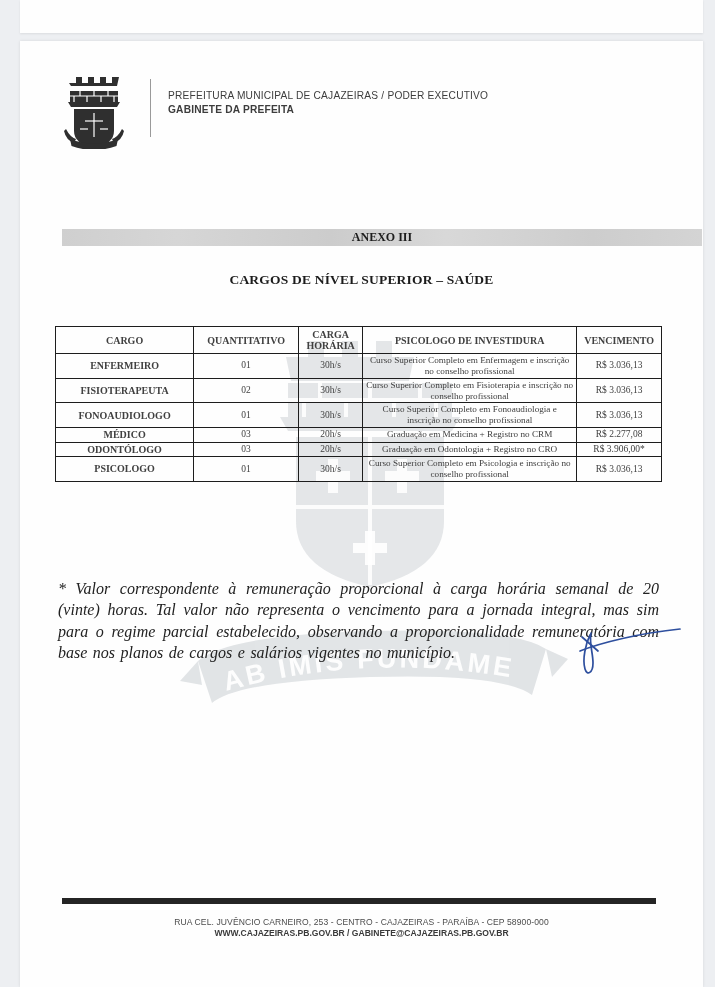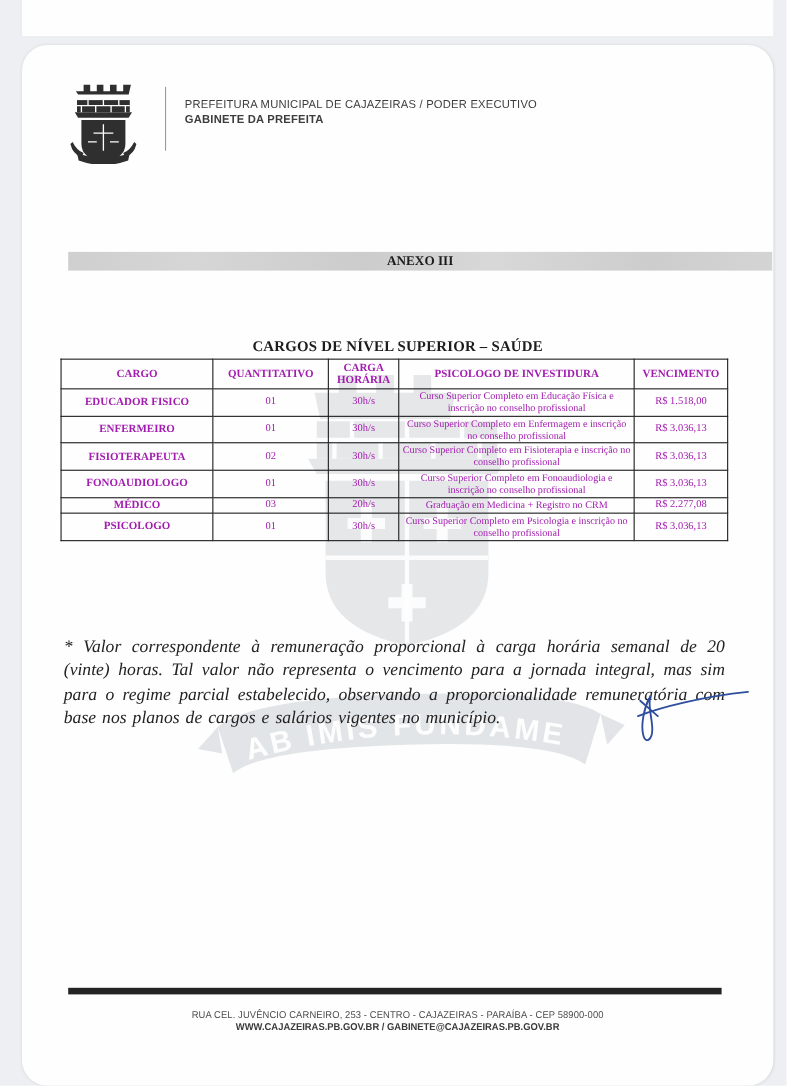--- a/index.html
+++ b/index.html
@@ -9,49 +9,48 @@
     position:relative;
     overflow:hidden;
     font-family:"Liberation Sans", sans-serif;
   }
   .prev-page{
     position:absolute;left:20px;top:0;width:683px;height:33px;
     background:#fefefe;box-shadow:0 1px 2px rgba(0,0,0,.08);
   }
   .page{
     position:absolute;left:20px;top:41px;width:683px;height:946px;
-    background:#fefefe;box-shadow:0 0 3px rgba(0,0,0,.10);border-radius:23px;
+    background:#fefefe;box-shadow:0 0 3px rgba(0,0,0,.10);
   }
   
   .doc-header{position:absolute;left:40px;top:32px;display:flex;align-items:flex-start;}
   .crest{width:68px;height:76px;flex:0 0 auto;}
   .header-divider{width:1px;height:58px;background:#9a9a9a;margin-left:22px;margin-top:6px;}
   .header-text{margin-left:17px;margin-top:16px;color:#3d3d3d;}
   .header-line1{font-size:10.5px;letter-spacing:.2px;transform:scaleX(.97);transform-origin:left;white-space:nowrap;}
   .header-line2{font-size:10.5px;font-weight:bold;letter-spacing:.2px;margin-top:2px;transform:scaleX(.97);transform-origin:left;}
   
   .anexo-bar{
     position:absolute;left:42px;top:188px;width:640px;height:17px;
     background:linear-gradient(90deg,#cfcfcf 0%,#d6d6d6 18%,#cccccc 42%,#d8d8d8 60%,#cdcdcd 83%,#d4d4d4 100%);
     text-align:center;line-height:17px;
     font-family:"Liberation Serif", serif;font-weight:bold;font-size:12px;color:#1d1d1d;
   }
   .section-title{
     position:absolute;left:0;top:231px;width:100%;text-align:center;
     font-family:"Liberation Serif", serif;font-weight:bold;font-size:13.5px;color:#1c1c1c;
     letter-spacing:.2px;
-    margin-top:35px;
   }
   
   .watermark{position:absolute;left:148px;top:298px;width:404px;height:380px;z-index:0;pointer-events:none;}
   
   .doc-table{
     position:absolute;left:35px;top:285px;width:607px;z-index:1;
     border-collapse:collapse;table-layout:fixed;
-    font-family:"Liberation Serif", serif;color:#a21caf;
+    font-family:"Liberation Serif", serif;color:#404040;
   }
   .doc-table th,.doc-table td{
     border:1.5px solid #1d1d1d;text-align:center;vertical-align:middle;
     padding:1px 3px;background:transparent;
   }
   .doc-table th{font-size:10px;font-weight:bold;line-height:1.1;padding:2px 2px;}
   .cell-cargo{font-size:10px;font-weight:bold;line-height:1.15;}
   .cell-qty,.cell-hours,.cell-pay{font-size:9.5px;line-height:1.15;}
   .cell-req{font-size:9.2px;line-height:1.18;padding:1px 12px;}
   
@@ -172,27 +171,20 @@
     <thead>
       <tr>
         <th>CARGO</th>
         <th>QUANTITATIVO</th>
         <th>CARGA HORÁRIA</th>
         <th>PSICOLOGO DE INVESTIDURA</th>
         <th>VENCIMENTO</th>
       </tr>
     </thead>
     <tbody id="table-body">
-    <tr>
-      <td class="cell-cargo">EDUCADOR FISICO</td>
-      <td class="cell-qty">01</td>
-      <td class="cell-hours">30h/s</td>
-      <td class="cell-req">Curso Superior Completo em Educação Física e inscrição no conselho profissional</td>
-      <td class="cell-pay">R$ 1.518,00</td>
-    </tr>
 
     <tr>
       <td class="cell-cargo">ENFERMEIRO</td>
       <td class="cell-qty">01</td>
       <td class="cell-hours">30h/s</td>
       <td class="cell-req">Curso Superior Completo em Enfermagem e inscrição no conselho profissional</td>
       <td class="cell-pay">R$ 3.036,13</td>
     </tr>
 
     <tr>
@@ -213,20 +205,27 @@
 
     <tr>
       <td class="cell-cargo">MÉDICO</td>
       <td class="cell-qty">03</td>
       <td class="cell-hours">20h/s</td>
       <td class="cell-req">Graduação em Medicina + Registro no CRM</td>
       <td class="cell-pay">R$ 2.277,08</td>
     </tr>
 
 
+    <tr>
+      <td class="cell-cargo">ODONTÓLOGO</td>
+      <td class="cell-qty">03</td>
+      <td class="cell-hours">20h/s</td>
+      <td class="cell-req">Graduação em Odontologia + Registro no CRO</td>
+      <td class="cell-pay">R$ 3.906,00*</td>
+    </tr>
 
     <tr>
       <td class="cell-cargo">PSICOLOGO</td>
       <td class="cell-qty">01</td>
       <td class="cell-hours">30h/s</td>
       <td class="cell-req">Curso Superior Completo em Psicologia e inscrição no conselho profissional</td>
       <td class="cell-pay">R$ 3.036,13</td>
     </tr>
 
   </tbody>

